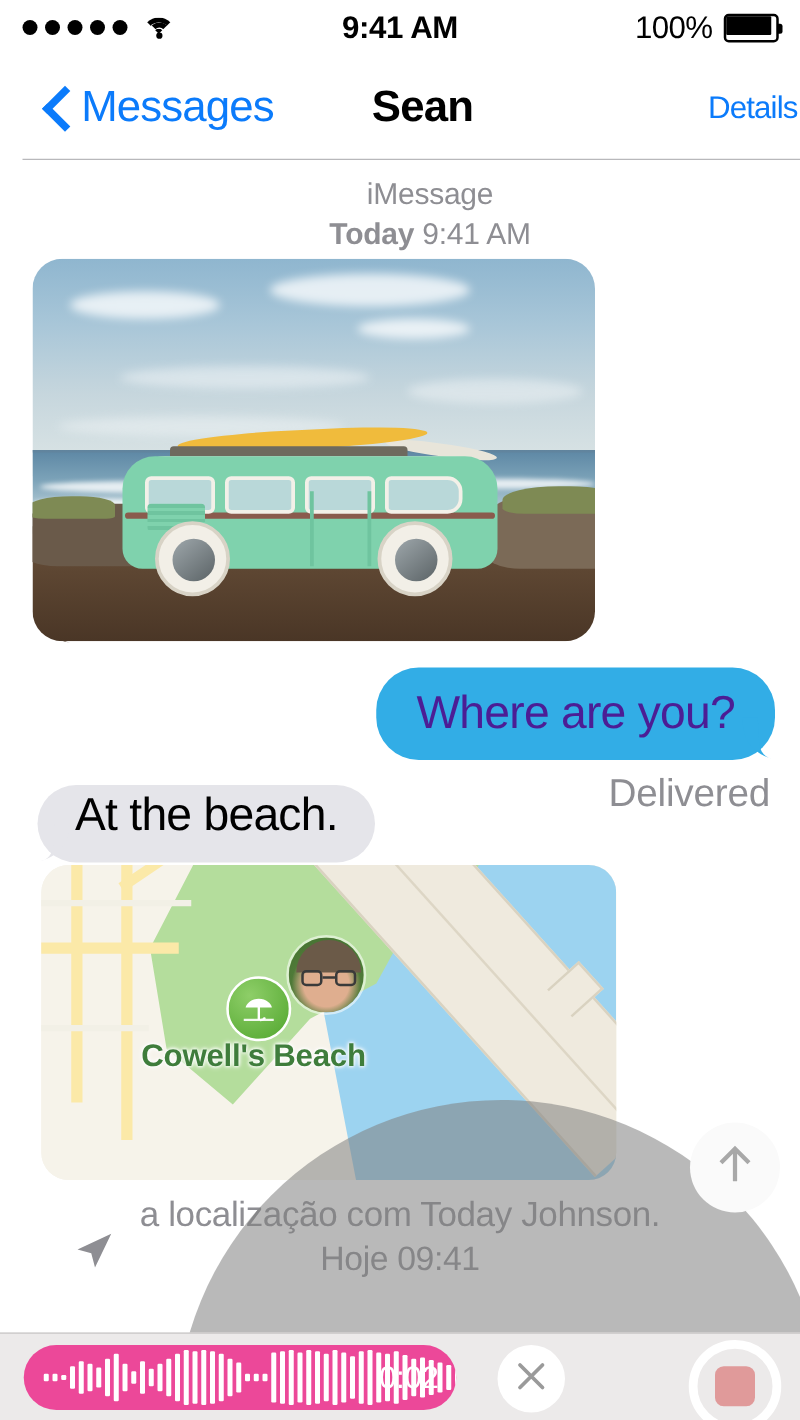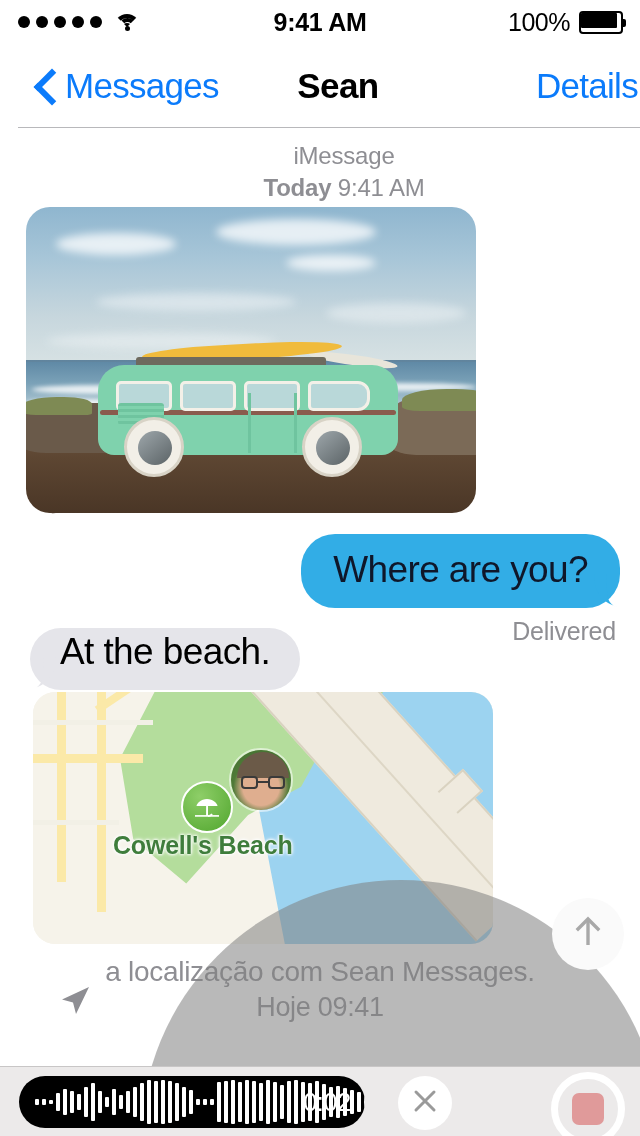--- a/index.html
+++ b/index.html
@@ -50,21 +50,21 @@
     transform: rotate(45deg);
   }
   .nav-back-label { font-size: 35px; color: #0b7bfb; letter-spacing: -0.7px; }
   .nav-title {
     position: absolute; left: 0; right: 0; top: 0; height: 84px;
     display: flex; align-items: center; justify-content: center;
     font-size: 35px; font-weight: bold; color: #000; letter-spacing: -0.6px;
   }
   .nav-details {
     position: absolute; right: 20px; top: 0; height: 84px; display: flex; align-items: center;
-    font-size: 35px; color: #0b7bfb; letter-spacing: -0.7px;
+    font-size: 25px; color: #0b7bfb; letter-spacing: -0.7px;
   }
 
   
   .convo { position: absolute; top: 129px; left: 0; width: 640px; height: 937px; background: #fff; }
 
   .timestamp { width: 100%; text-align: center; padding-top: 10px; color: #8e8e93; padding-left: 48px; }
   .ts-line1 { font-size: 24px; line-height: 33px; letter-spacing: -0.2px; }
   .ts-line2 { font-size: 24px; line-height: 32px; letter-spacing: -0.2px; }
   .ts-line2 b { font-weight: bold; color: #8e8e93; }
 
@@ -108,27 +108,27 @@
              background: #bcd9a6; border-radius: 50% / 60%; transform: rotate(-10deg); }
   .board-w { position: absolute; left: 210px; bottom: 112px; width: 90px; height: 10px;
              background: #e8e5da; border-radius: 50% / 60%; transform: rotate(8deg); }
   .vent { position: absolute; left: 20px; bottom: 52px; width: 46px; height: 22px;
           background: repeating-linear-gradient(#6fc49f 0 3px, #7fd2ad 3px 6px); border-radius: 3px; }
   .door-seam { position: absolute; width: 3px; background: #6fc49f; }
 
   
   .bub-sent-wrap { position: absolute; right: 20px; top: 405px; }
   .bub-sent {
-    position: relative; background: #32ade6; color: #0f172a; border-radius: 34px;
+    position: relative; background: #32ade6; color: #4c1d95; border-radius: 34px;
     padding: 14px 32px 16px 32px; font-size: 37px; line-height: 44px; letter-spacing: -0.6px;
     display: inline-block; white-space: nowrap;
   }
   .tail-sent { position: absolute; right: -6px; bottom: 0; width: 34px; height: 34px; }
   .delivered {
-    position: absolute; right: 24px; top: 488px; font-size: 25px; color: #8e8e93; letter-spacing: -0.2px; margin-left: 36px;
+    position: absolute; right: 24px; top: 488px; font-size: 31px; color: #8e8e93; letter-spacing: -0.2px; margin-left: 36px;
   }
 
   
   .bub-recv-wrap { position: absolute; left: 30px; top: 499px; }
   .bub-recv {
     position: relative; background: #e5e5ea; color: #000; border-radius: 34px;
     padding: 2px 30px 16px 30px; font-size: 37px; line-height: 44px; letter-spacing: -0.6px;
     display: inline-block; white-space: nowrap;
   }
   .tail-recv { position: absolute; left: -6px; bottom: 0; width: 34px; height: 34px; }
@@ -188,21 +188,21 @@
   }
   .send-btn {
     position: absolute; left: 552px; top: 898px; width: 72px; height: 72px; border-radius: 50%;
     background: #fafafa; display: flex; align-items: center; justify-content: center;
   }
 
   
   .audiobar { position: absolute; left: 0; bottom: 0; width: 640px; height: 70px;
               background: #eceaea; border-top: 1px solid #c8c6c6; }
   .wave-pill { position: absolute; left: 19px; top: 9px; width: 346px; height: 52px; border-radius: 26px;
-               background: #000000; overflow: hidden; }
+               background: #ec4899; overflow: hidden; }
   .wave { position: absolute; left: 16px; top: 0; height: 52px; display: flex; align-items: center; gap: 3px; }
   .wave span { display: block; width: 4px; background: #fff; border-radius: 1px; }
   .wave-time { position: absolute; right: 14px; top: 0; height: 52px; display: flex; align-items: center;
                font-size: 25px; color: #fff; letter-spacing: -0.2px; }
   .cancel-btn { position: absolute; left: 398px; top: 9px; width: 54px; height: 54px; border-radius: 50%;
                 background: #fff; display: flex; align-items: center; justify-content: center; }
   .record-btn { position: absolute; left: 551px; top: 5px; width: 74px; height: 74px; border-radius: 50%;
                 border: 7px solid #fff; display: flex; align-items: center; justify-content: center; }
   .record-sq { width: 32px; height: 32px; border-radius: 7px; background: #e09a9a; }
 </style>
@@ -370,21 +370,21 @@
       </div>
 
     </div>
 
     <span class="sys-arrow">
       <svg width="34" height="34" viewBox="0 0 34 34">
         <path d="M31 3 L4 15.5 L15 18.5 L18 30 Z" fill="#8e8e93"></path>
       </svg>
     </span>
     <div class="sysmsg">
-      <div>a localização com Sean Messages.</div>
+      <div>a localização com Today Johnson.</div>
       <div class="time">Hoje 09:41</div>
     </div>
 
   </div>
 
   <div class="gray-overlay"></div>
   <div class="send-btn">
     <span>
       <svg width="40" height="40" viewBox="0 0 40 40">
         <path d="M20 7 L20 33" stroke="#a8a8a8" stroke-width="3.4" fill="none"></path>

